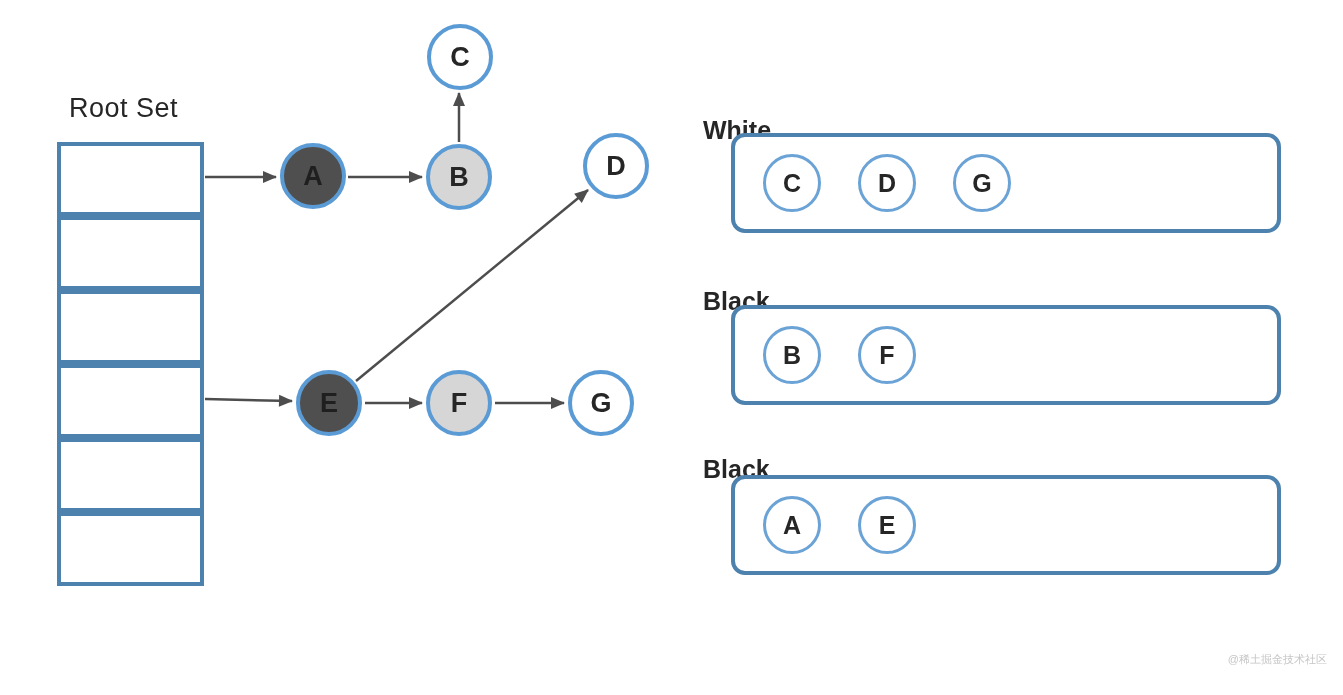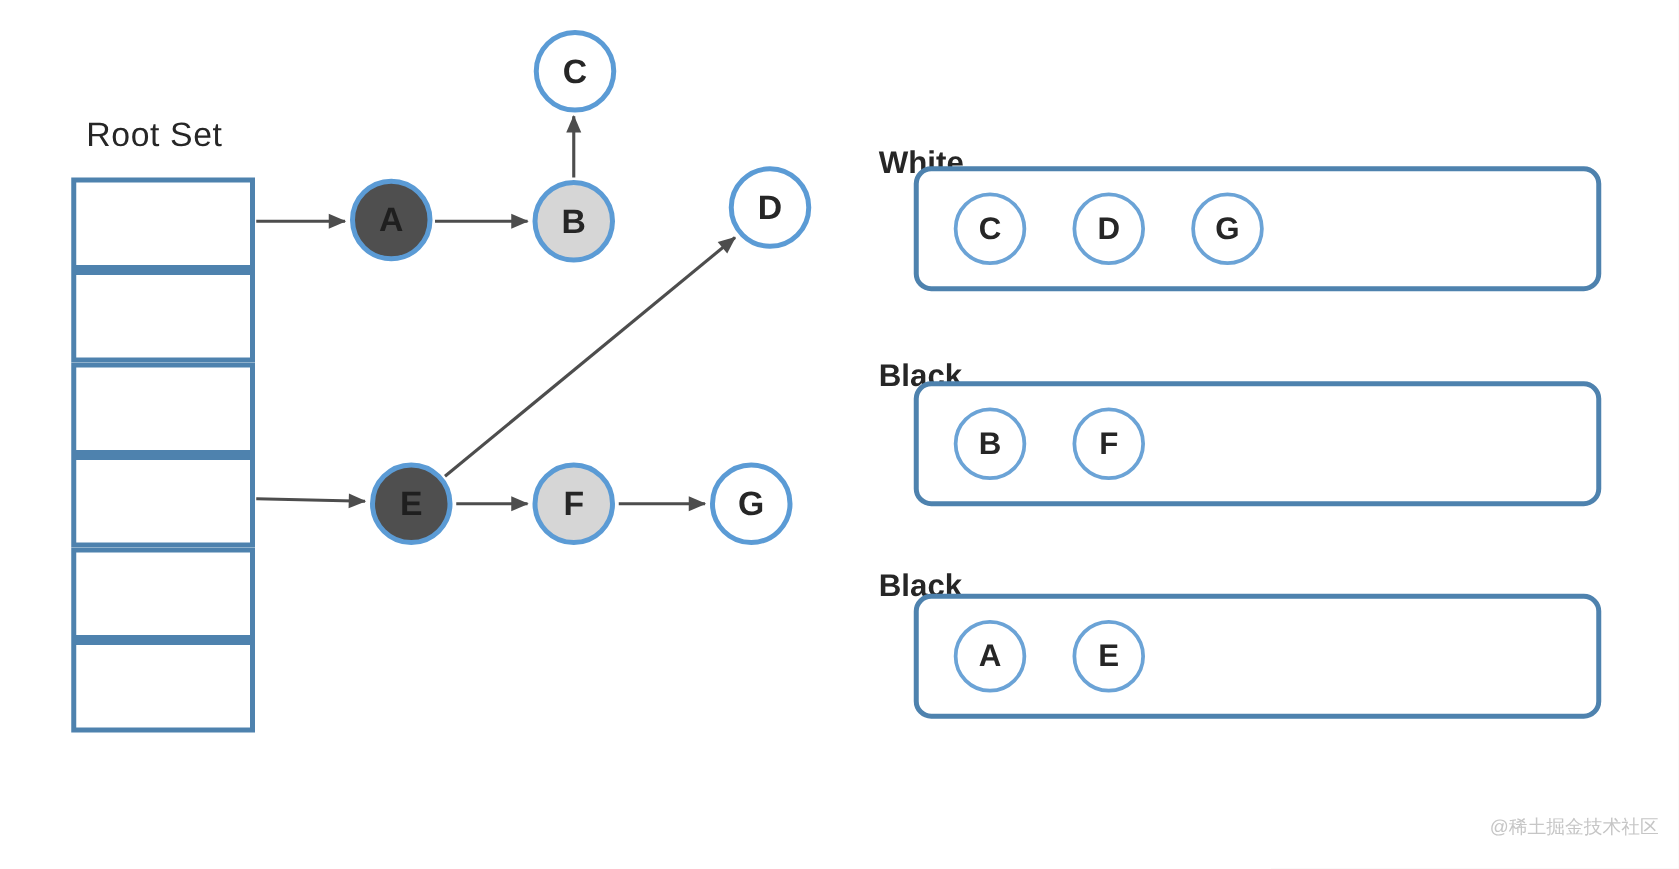--- a/index.html
+++ b/index.html
@@ -73,21 +73,21 @@
     width:52px;height:52px;
     border:3px solid var(--panel-circle-border);
     border-radius:50%;
     display:flex;align-items:center;justify-content:center;
     font-size:25px;font-weight:700;color:var(--text-dark);
     background:var(--bg);
     flex:0 0 auto;
   }
   .watermark{
     position:absolute;right:16px;top:652px;
-    font-size:15px;color:var(--watermark);
+    font-size:11px;color:var(--watermark);
     font-weight:400;
   }
 </style>
 </head>
 <body>
 
 <div class="canvas">
 
   <div class="root-title">Root Set</div>
 

